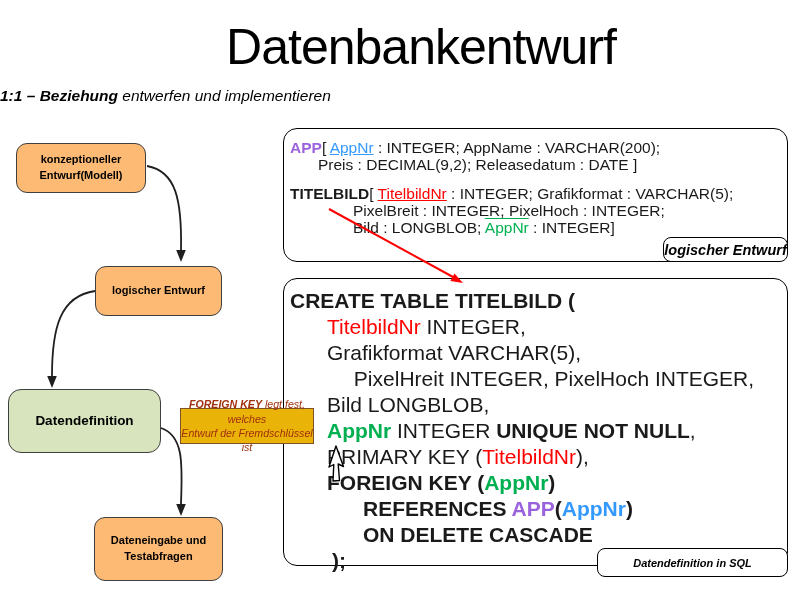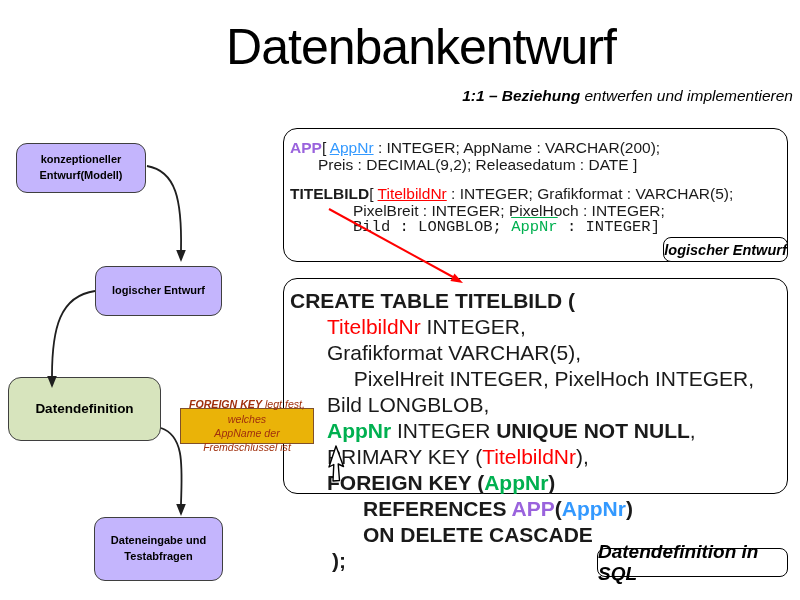--- a/index.html
+++ b/index.html
@@ -1,43 +1,43 @@
 <!DOCTYPE html>
 <html><head>
 <meta charset="utf-8">
 <style>
   html,body{margin:0;padding:0;background:#ffffff;}
   .slide{position:relative;width:800px;height:600px;background:#ffffff;overflow:hidden;
          font-family:"Liberation Sans",sans-serif;color:#000;}
   .title{position:absolute;left:0;right:0;top:18px;text-align:center;
          font-size:50px;font-weight:400;letter-spacing:-1px;margin-left:42px;}
-  .subtitle{position:absolute;left:0;right:7px;top:87px;text-align:right;
+  .subtitle{position:absolute;left:0;right:7px;top:87px;text-align:left;
             font-size:15.5px;font-style:italic;}
   .subtitle .emph{font-weight:bold;}
   .flowbox{position:absolute;display:flex;align-items:center;justify-content:center;
            text-align:center;font-weight:bold;white-space:pre-line;line-height:1.45;
            border:1.6px solid #3f3f3f;border-radius:11px;box-sizing:border-box;z-index:1;}
-  .flow-blue{background:#c4b5fd;}
+  .flow-blue{background:#fdba74;}
   .flow-green{background:#d7e4bd;}
   .f1{left:16px;top:143px;width:130px;height:50px;font-size:11px;}
   .f2{left:95px;top:266px;width:127px;height:50px;font-size:11px;}
-  .f3{left:8px;top:377px;width:153px;height:64px;font-size:13.5px;border-radius:13px;}
+  .f3{left:8px;top:389px;width:153px;height:64px;font-size:13.5px;border-radius:13px;}
   .f4{left:94px;top:517px;width:129px;height:64px;font-size:11px;}
   .bigbox{position:absolute;background:#fff;border:1.5px solid #000;border-radius:14px;
           box-sizing:border-box;z-index:1;}
   .schema{left:283px;top:128px;width:505px;height:134px;padding:10px 6px 0 6px;
           font-size:15.5px;line-height:17px;color:#1a1a1a;}
-  .sql{left:283px;top:278px;width:505px;height:216px;padding:9px 6px 0 6px;
+  .sql{left:283px;top:278px;width:505px;height:288px;padding:9px 6px 0 6px;
        font-size:21px;line-height:26px;color:#1a1a1a;}
   .code-line{white-space:nowrap;}
   .cornertag{position:absolute;background:#fff;border:1.5px solid #000;border-radius:8px;
              display:flex;align-items:center;justify-content:center;
              font-weight:bold;font-style:italic;box-sizing:border-box;z-index:2;}
   .tag1{left:663px;top:237px;width:125px;height:25px;font-size:14.5px;}
-  .tag2{left:597px;top:548px;width:191px;height:29px;font-size:19px;}
+  .tag2{left:597px;top:548px;width:191px;height:29px;font-size:11px;}
   .callout{position:absolute;left:180px;top:408px;width:134px;height:36px;
            background:#eab308;border:1.2px solid #80502a;box-sizing:border-box;
            display:flex;flex-direction:column;justify-content:center;text-align:center;
            font-size:10.6px;font-style:italic;color:#a0300e;line-height:1.35;z-index:3;}
   .callout .emph{font-weight:bold;}
   .overlay{position:absolute;left:0;top:0;width:800px;height:600px;
            pointer-events:none;z-index:5;}
 </style>
 </head>
 <body>
@@ -56,21 +56,21 @@
   <div class="flowbox flow-green f3">Datendefinition</div>
   <div class="flowbox flow-blue f4">Dateneingabe und
 Testabfragen</div>
 
   <div class="bigbox schema">
       <div class="code-line"><span style="color: rgb(154, 99, 221); font-weight: bold;">APP</span><span>[ </span><span style="color: rgb(51, 153, 255); text-decoration: underline;">AppNr</span><span> : INTEGER; AppName : VARCHAR(200);</span></div>
       <div class="code-line" style="padding-left: 28px;"><span>Preis : DECIMAL(9,2); Releasedatum : DATE ]</span></div>
       <div class="code-line" style="height: 12px;"></div>
       <div class="code-line"><span style="font-weight: bold;">TITELBILD</span><span>[ </span><span style="color: rgb(255, 0, 0); text-decoration: underline;">TitelbildNr</span><span> : INTEGER; Grafikformat : VARCHAR(5);</span></div>
       <div class="code-line" style="padding-left: 63px;"><span>PixelBreit : INTEGER; PixelHoch : INTEGER;</span></div>
-      <div class="code-line" style="padding-left: 63px; font-family: Liberation Mono, monospace;"><span>Bild : LONGBLOB; </span><span style="color: rgb(0, 176, 80); text-decoration: overline;">AppNr</span><span> : INTEGER]</span></div>
+      <div class="code-line" style="padding-left: 63px;"><span>Bild : LONGBLOB; </span><span style="color: rgb(0, 176, 80); text-decoration: overline;">AppNr</span><span> : INTEGER]</span></div>
     </div>
 
   <div class="bigbox sql">
       <div class="code-line"><span style="font-weight: bold;">CREATE TABLE TITELBILD (</span></div>
       <div class="code-line" style="padding-left: 37px;"><span style="color: rgb(255, 0, 0);">TitelbildNr</span><span> INTEGER,</span></div>
       <div class="code-line" style="padding-left: 37px;"><span>Grafikformat VARCHAR(5),</span></div>
       <div class="code-line" style="padding-left: 37px; text-align: center;"><span>PixelHreit INTEGER, PixelHoch INTEGER,</span></div>
       <div class="code-line" style="padding-left: 37px;"><span>Bild LONGBLOB,</span></div>
       <div class="code-line" style="padding-left: 37px;"><span style="color: rgb(0, 176, 80); font-weight: bold;">AppNr</span><span> INTEGER </span><span style="font-weight: bold;">UNIQUE NOT NULL</span><span>,</span></div>
       <div class="code-line" style="padding-left: 37px;"><span>PRIMARY KEY (</span><span style="color: rgb(255, 0, 0);">TitelbildNr</span><span>),</span></div>
@@ -78,21 +78,21 @@
       <div class="code-line" style="padding-left: 73px;"><span style="font-weight: bold;">REFERENCES </span><span style="color: rgb(154, 99, 221); font-weight: bold;">APP</span><span style="font-weight: bold;">(</span><span style="color: rgb(51, 153, 255); font-weight: bold;">AppNr</span><span style="font-weight: bold;">)</span></div>
       <div class="code-line" style="padding-left: 73px;"><span style="font-weight: bold;">ON DELETE CASCADE</span></div>
       <div class="code-line" style="padding-left: 42px;"><span style="font-weight: bold;">);</span></div>
     </div>
 
   <div class="cornertag tag1">logischer Entwurf</div>
   <div class="cornertag tag2">Datendefinition in SQL</div>
 
   <div class="callout">
     <div><span class="emph">FOREIGN KEY</span><span> legt fest, welches</span></div>
-    <div>AppName der Fremdschlüssel ist</div>
+    <div>Entwurf der Fremdschlüssel ist</div>
   </div>
 
   <svg class="overlay" viewBox="0 0 800 600" xmlns="http://www.w3.org/2000/svg">
     <path d="M147,166 C176,171 182,200 181,250" fill="none" stroke="#1f1f1f" stroke-width="1.8"></path>
     <polygon points="181,262 176.2,250 185.8,250" fill="#1f1f1f"></polygon>
     <path d="M95,291 C60,296 52,328 52,376" fill="none" stroke="#1f1f1f" stroke-width="1.8"></path>
     <polygon points="52,388 47.2,376 56.8,376" fill="#1f1f1f"></polygon>
     <path d="M161,428 C185,436 182,468 181,504" fill="none" stroke="#1f1f1f" stroke-width="1.8"></path>
     <polygon points="181,516 176.2,504 185.8,504" fill="#1f1f1f"></polygon>
     <path d="M329,209 L453,277" fill="none" stroke-width="2" stroke="#ff0000"></path>

